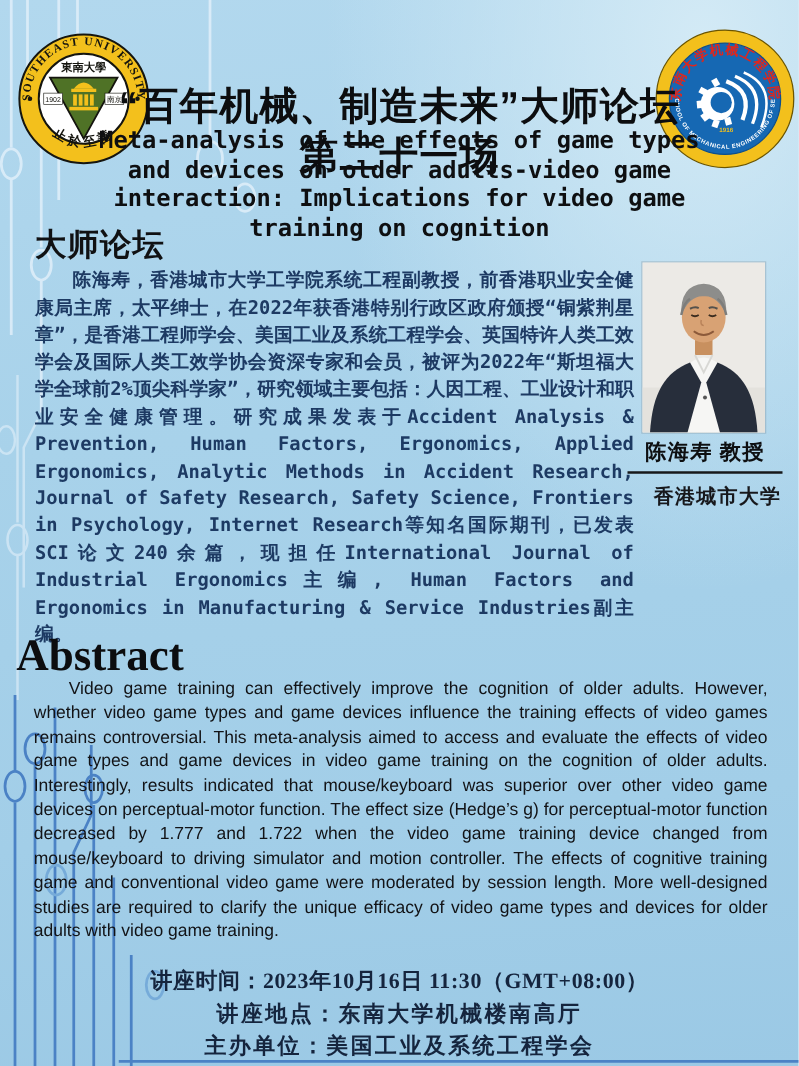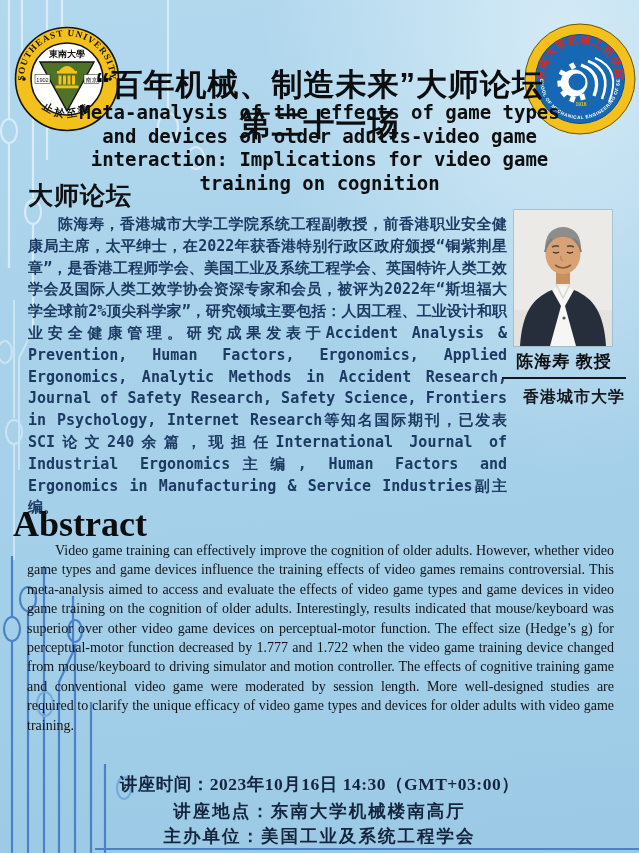--- a/index.html
+++ b/index.html
@@ -39,21 +39,21 @@
   .caption { position:absolute; left:501px; top:350px; width:126px; text-align:center; }
   .caption-name { font-size:17px; font-weight:800; color:#0e0f11; letter-spacing:1px; }
   .caption-divider { height:2px; background:#17181a; margin:4px 1px 8px 1px; }
   .caption-affil { font-size:16px; font-weight:700; color:#17181c; letter-spacing:1px;padding-left:20px; }
   .abstract-heading {
     position:absolute; left:13px; top:503px;
     font-family:"Liberation Serif", serif; font-weight:bold; font-size:36px; color:#0c0d0f;
   }
   .abstract-body {
     position:absolute; left:27px; top:541px; width:587px;
-    font-family:Liberation Serif, serif;
+    font-family:Liberation Sans, sans-serif;
     font-size:14px; line-height:19.4px; color:#121316;
     text-align:justify; text-indent:2em; font-weight:500;
   }
   .footer-line {
     position:absolute; left:0; right:0; text-align:center;
     font-family:"Liberation Serif", serif; font-size:17.5px; font-weight:600;
     color:#15253e; letter-spacing:.5px;
   }
   .footer-time { top:772px; }
   .footer-venue { top:799px; letter-spacing:2px; }
@@ -214,17 +214,17 @@
 
   <div class="caption">
     <div class="caption-name">陈海寿  教授</div>
     <div class="caption-divider"></div>
     <div class="caption-affil">香港城市大学</div>
   </div>
 
   <div class="abstract-heading">Abstract</div>
   <p class="abstract-body">Video game training can effectively improve the cognition of older adults. However, whether video game types and game devices influence the training effects of video games remains controversial. This meta-analysis aimed to access and evaluate the effects of video game types and game devices in video game training on the cognition of older adults. Interestingly, results indicated that mouse/keyboard was superior over other video game devices on perceptual-motor function. The effect size (Hedge’s g) for perceptual-motor function decreased by 1.777 and 1.722 when the video game training device changed from mouse/keyboard to driving simulator and motion controller. The effects of cognitive training game and conventional video game were moderated by session length. More well-designed studies are required to clarify the unique efficacy of video game types and devices for older adults with video game training.</p>
 
-  <div class="footer-line footer-time">讲座时间：2023年10月16日 14:30（GMT+03:00）</div>
+  <div class="footer-line footer-time">讲座时间：2023年10月16日 11:30（GMT+08:00）</div>
   <div class="footer-line footer-venue">讲座地点：东南大学机械楼南高厅</div>
   <div class="footer-line footer-org">主办单位：美国工业及系统工程学会</div>
 
 </div>
 
 </body></html>

